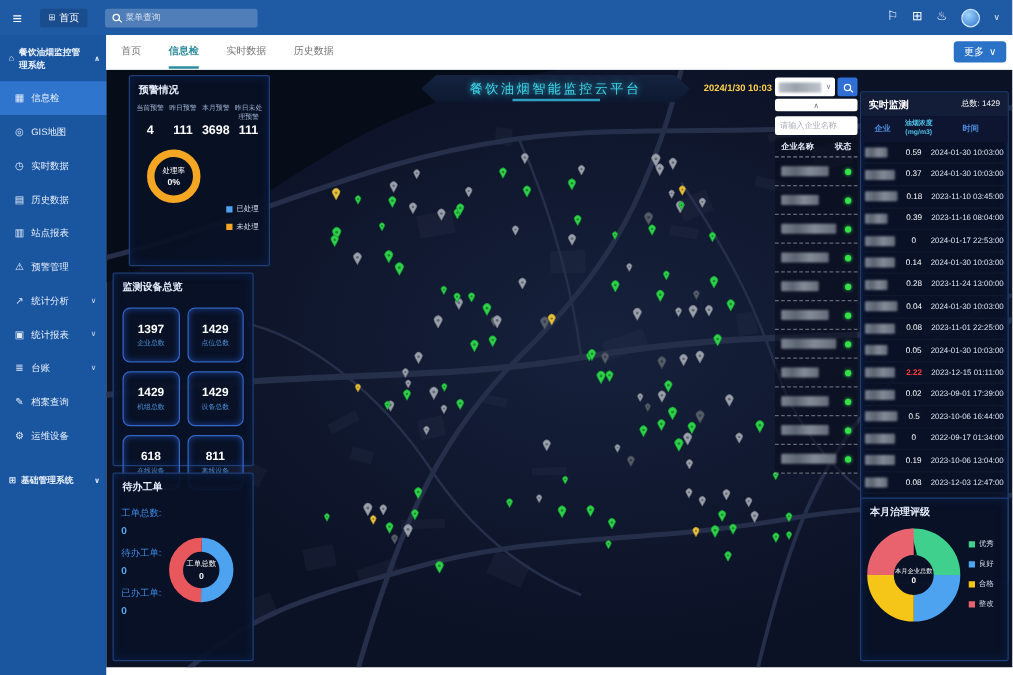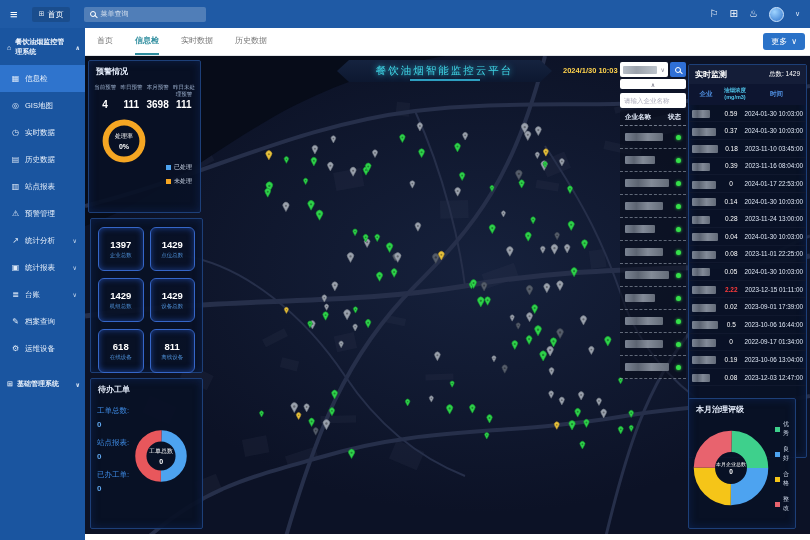--- a/index.html
+++ b/index.html
@@ -48,21 +48,21 @@
     background:linear-gradient(180deg,#15233f,#0d1830);
     clip-path:polygon(12px 0,calc(100% - 12px) 0,100% 50%,calc(100% - 12px) 100%,12px 100%,0 50%);
     display:flex;align-items:center;justify-content:center;color:#3fd4e4;font-size:10.5px;font-weight:normal;letter-spacing:2px;text-shadow:0 0 6px #2ab8d8}
   .maptitle::after{content:'';position:absolute;bottom:1px;width:70px;height:2px;background:#2e9fc0}
   .mapdate{position:absolute;left:478px;top:10px;z-index:4;color:#ffd34d;font-size:7.5px;font-weight:bold;white-space:nowrap}
 
   .panel{position:absolute;background:rgba(9,17,38,.93);border:1px solid #1d3f78;border-radius:2px;z-index:5;box-shadow:0 0 8px rgba(20,60,140,.35) inset}
   .ptitle{color:#e6eefc;font-size:8px;font-weight:bold;padding:5px 7px 3px}
 
   
-  #p-warn{left:3px;top:4px;width:113px;height:153px}
+  #p-warn{left:18px;top:4px;width:113px;height:153px}
   .wstats{display:flex;padding:4px 4px 0;gap:2px}
   .wstat{flex:1;text-align:center}
   .wstat .lb{color:#9fb3d0;font-size:5.5px;line-height:1.3;min-height:14px}
   .wstat .vl{color:#fff;font-size:10px;font-weight:bold;margin-top:1px}
   .gaugewrap{position:relative;margin:8px 0 0 12px;width:46px;height:46px}
   .gaugewrap svg{width:46px;height:46px}
   .gcenter{position:absolute;inset:0;display:flex;flex-direction:column;align-items:center;justify-content:center;color:#fff}
   .gcenter .l1{font-size:6px}
   .gcenter .l2{font-size:7px;font-weight:bold;margin-top:2px}
   .wlegend{position:absolute;right:8px;bottom:26px;display:flex;flex-direction:column;gap:5px}
@@ -99,40 +99,40 @@
   .ovl-row{display:flex;justify-content:space-between;align-items:center;height:23px;padding:0 5px;border-bottom:1px dashed rgba(200,210,225,.45)}
   .dot{width:5px;height:5px;border-radius:50%;background:#35e04a;box-shadow:0 0 3px #35e04a;flex:none}
 
   .blur{display:inline-block;height:8px;border-radius:1px;background:linear-gradient(90deg,#8e97a5,#6b7380 30%,#98a0ac 60%,#747c88);filter:blur(.7px);opacity:.85}
   .ovl-row .blur{width:38px}
   .ovl-row:nth-child(3n) .blur{width:30px}
   .ovl-row:nth-child(4n) .blur{width:44px}
   .ovl-select .blur{width:34px;background:linear-gradient(90deg,#aab2bd,#8a929e 40%,#b2bac4)}
 
   
-  #p-rt{left:603px;top:8px;width:119px;height:394px;left:603px}
+  #p-rt{left:603px;top:17px;width:119px;height:394px;left:603px}
   #p-rt{left:603px}
   .rt-head{display:flex;justify-content:space-between;align-items:center;background:#141d38;padding:4px 6px}
   .rt-head .t{color:#fff;font-size:8px;font-weight:bold}
   .rt-head .tot{color:#fff;font-size:6.5px}
   .rt-cols{display:flex;align-items:center;padding:3px 3px;background:#0d1530}
   .rt-cols .c1{width:28px;color:#4f8fe0;font-size:6.5px;font-weight:bold;text-align:center}
   .rt-cols .c2{width:30px;color:#4fc3e8;font-size:5.5px;font-weight:bold;text-align:center;line-height:1.35}
   .rt-cols .c3{flex:1;color:#4f8fe0;font-size:6.5px;font-weight:bold;text-align:center}
   .rt-row{display:flex;align-items:center;height:17.6px;padding:0 3px;border-bottom:1px solid #10182e;cursor:pointer}
   .rt-row .nm{width:28px}
   .rt-row .nm .blur{width:24px}
   .rt-row:nth-child(3n) .nm .blur{width:18px}
   .rt-row:nth-child(5n) .nm .blur{width:26px}
   .rt-row .vl{width:30px;text-align:center;color:#fff;font-size:6.5px}
   .rt-row .vl.alarm{color:#ff3b3b;font-weight:bold}
   .rt-row .tm{flex:1;text-align:right;color:#dfe7f5;font-size:6.3px;white-space:nowrap}
 
   
-  #p-rate{left:603px;top:342px;width:108px;height:131px}
+  #p-rate{left:603px;top:342px;width:119px;height:131px}
   .rate-body{display:flex;align-items:center;padding:2px 4px}
   .rate-donut{position:relative;width:76px;height:76px;margin-top:2px}
   .rate-donut svg{width:76px;height:76px}
   .rcenter{position:absolute;inset:0;display:flex;flex-direction:column;align-items:center;justify-content:center;color:#fff}
   .rcenter .l1{font-size:5px}
   .rcenter .l2{font-size:6.5px;font-weight:bold;margin-top:1px}
   .rate-legend{display:flex;flex-direction:column;gap:7px;margin-left:6px}
 </style>
 </head>
 <body>
@@ -595,20 +595,21 @@
             <span>已处理</span>
           </div>
           <div class="lgitem">
             <span class="sq" style="background:#f5a623"></span>
             <span>未处理</span>
           </div>
       </div>
     </div>
 
     <div class="panel" id="p-dev">
+      <div class="ptitle">监测设备总览</div>
       <div class="cards">
         <div class="card">
             <div class="vl">1397</div>
             <div class="lb">企业总数</div>
           </div>
           <div class="card">
             <div class="vl">1429</div>
             <div class="lb">点位总数</div>
           </div>
           <div class="card">
@@ -632,21 +633,21 @@
 
     <div class="panel" id="p-work">
       <div class="ptitle">待办工单</div>
       <div class="wo-body">
         <div class="wo-left">
           <div class="wo-item">
               <div class="lb">工单总数:</div>
               <div class="vl">0</div>
             </div>
             <div class="wo-item">
-              <div class="lb">站点报表:</div>
+              <div class="lb">待办工单:</div>
               <div class="vl">0</div>
             </div>
             <div class="wo-item">
               <div class="lb">已办工单:</div>
               <div class="vl">0</div>
             </div>
         </div>
         <div class="wo-donut">
           <svg viewBox="0 0 100 100">
               <circle cx="50" cy="50" r="36" fill="none" stroke="#4da3f0" stroke-width="20" pathLength="100" stroke-dasharray="50 50" stroke-dashoffset="25"></circle>

